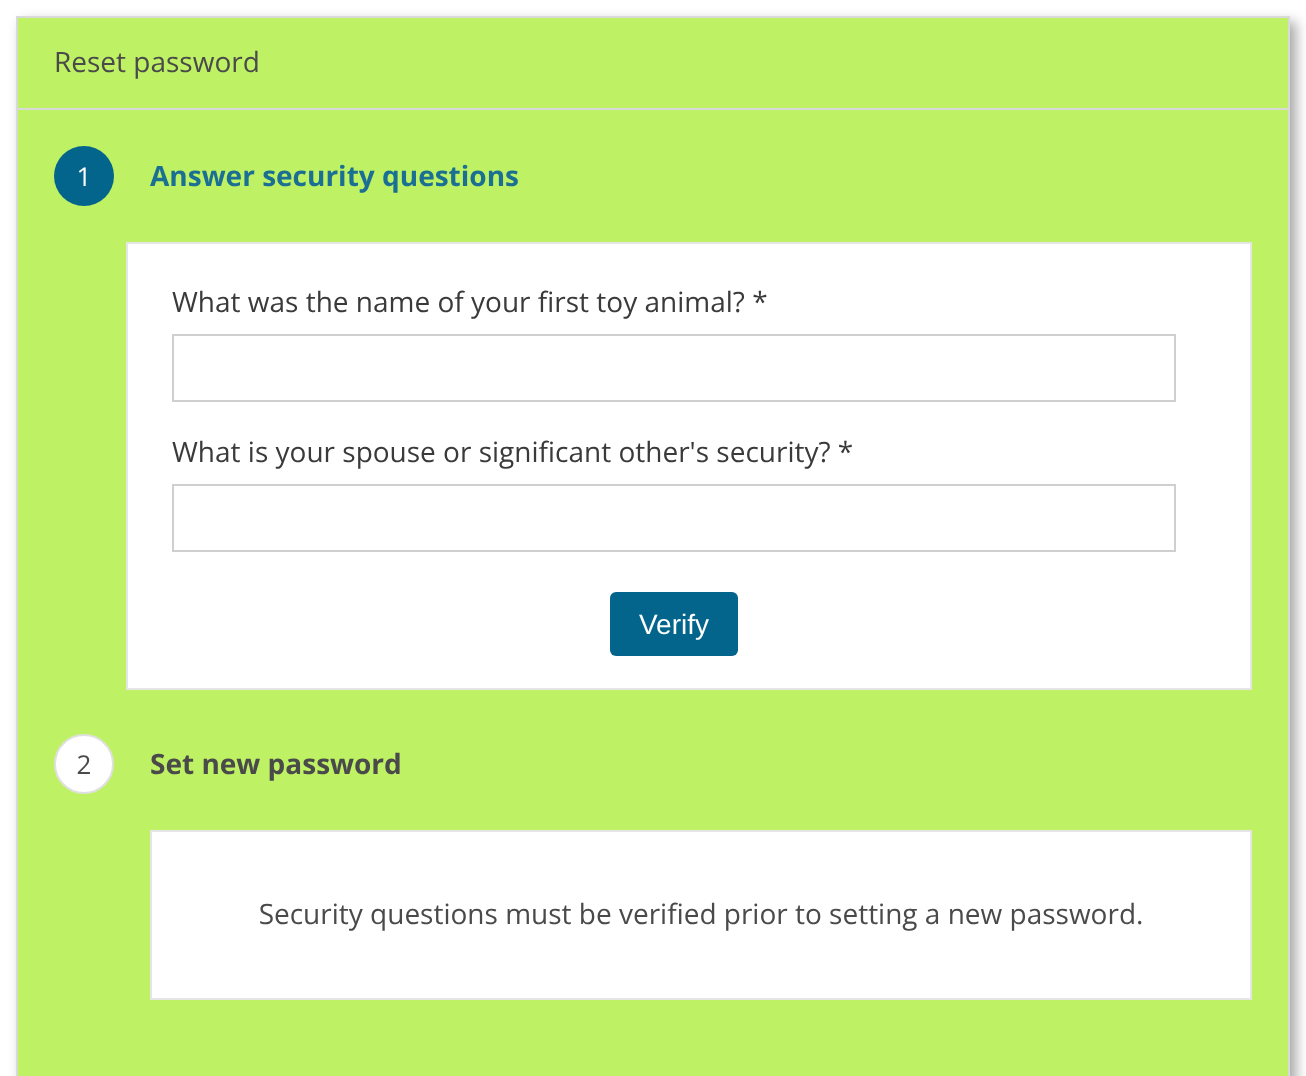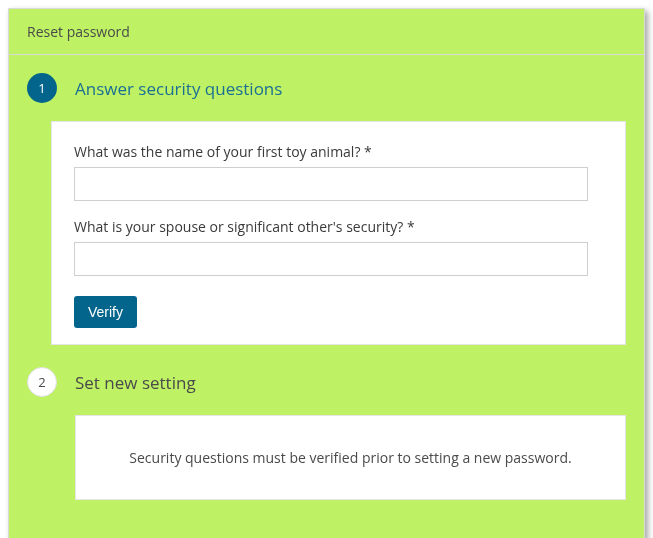--- a/index.html
+++ b/index.html
@@ -52,55 +52,55 @@
     .step-number.active {
       background: #03658c;
       color: #ffffff;
     }
     .step-number.inactive {
       background: #ffffff;
       color: #4a4a4a;
       border: 1px solid #e0e0e0;
     }
     .step-title {
-      font-size: 17px;
-      font-weight: 400;
+      font-size: 14px;
+      font-weight: 700;
     }
     .step-title.active {
       color: #1a6f93;
     }
     .step-title.inactive {
       color: #4a4a4a;
     }
     .panel {
       background: #ffffff;
       border: 1px solid #e5e5e5;
       padding: 20px 37px 16px 22px;
-      margin-left: 24px;
+      margin-left: 36px;
     }
     .form-group {
       margin-bottom: 16px;
     }
     .form-label {
       display: block;
       font-size: 14px;
       color: #3a3a3a;
       margin-bottom: 6px;
     }
     .text-input {
       width: 100%;
       height: 34px;
       border: 1px solid #cfcfcf;
       padding: 6px 8px;
       font-size: 14px;
       background: #ffffff;
     }
     .button-row {
       display: flex;
-      justify-content: flex-start;
+      justify-content: center;
       margin-top: 20px;
     }
     .btn-primary {
       background: #03658c;
       color: #ffffff;
       border: none;
       padding: 8px 14px;
       font-size: 14px;
       cursor: pointer;
       border-radius: 3px;
@@ -142,21 +142,21 @@
         </div>
         <div class="button-row">
           <button class="btn-primary">Verify</button>
         </div>
       </div>
     </div>
 
     <div class="step">
       <div class="step-header">
         <div class="step-number inactive">2</div>
-        <div class="step-title inactive">Set new setting</div>
+        <div class="step-title inactive">Set new password</div>
       </div>
       <div class="message-panel">
         <div class="message-text">Security questions must be verified prior to setting a new password.</div>
       </div>
     </div>
 
   </div>
 </div>
 
 </body></html>

